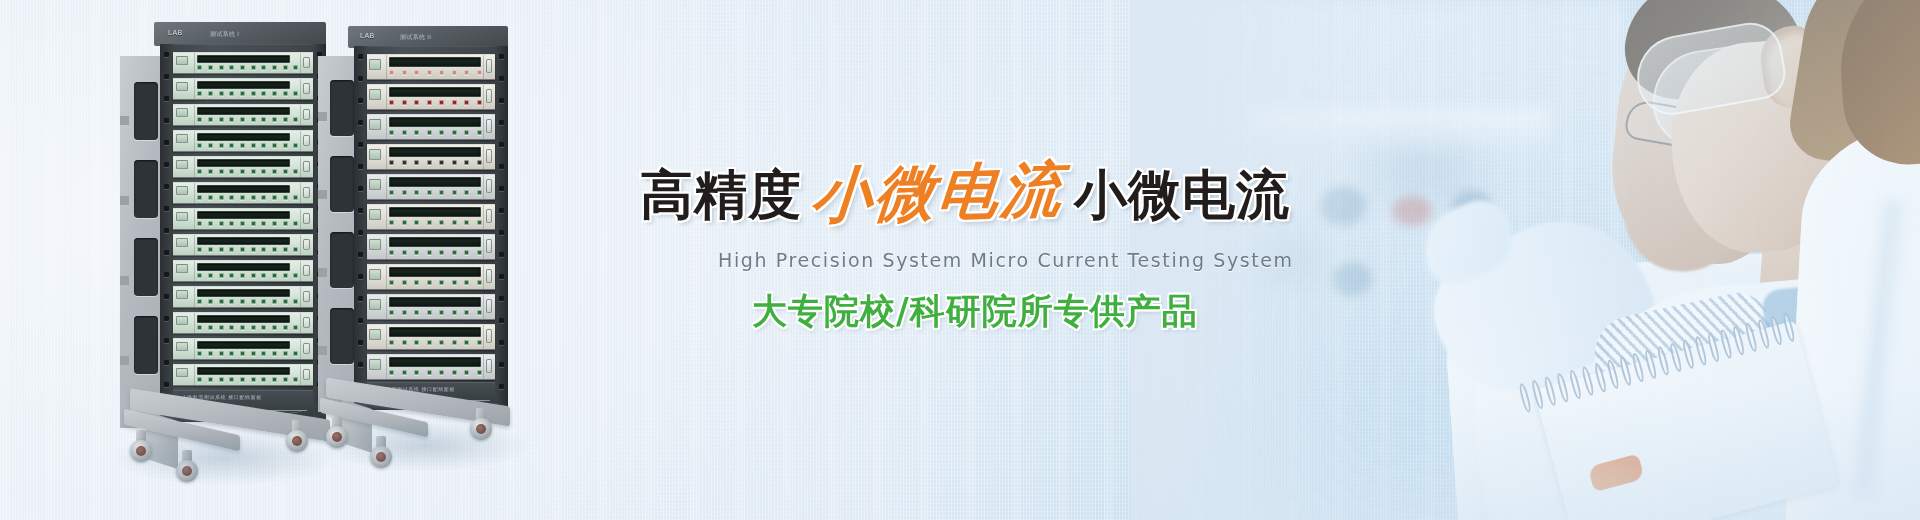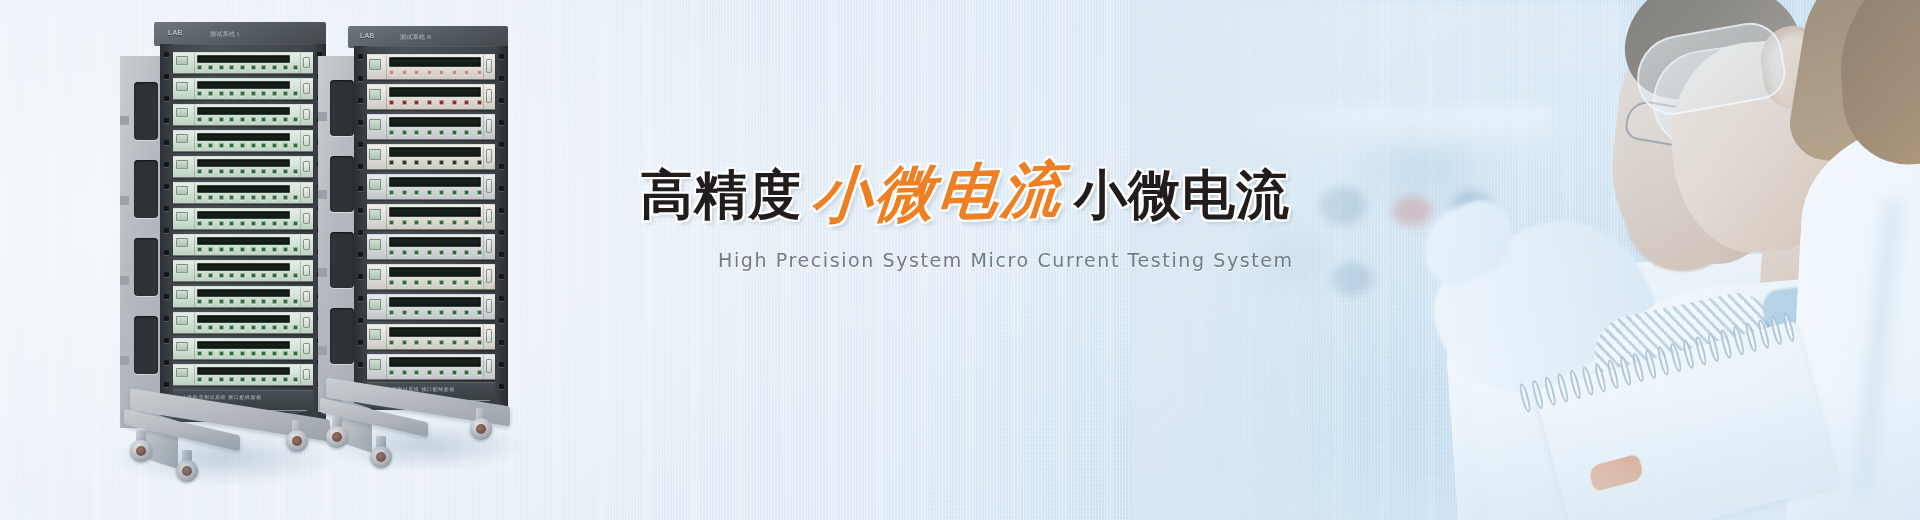--- a/index.html
+++ b/index.html
@@ -1296,15 +1296,16 @@
   <div class="copy">
 
     <div class="headline">
       <span class="hl-dark">高精度</span>
       <span class="hl-accent">小微电流</span>
       <span class="hl-dark">小微电流</span>
     </div>
 
     <div class="subtitle-en">High Precision System Micro Current Testing System</div>
 
+    <div class="tagline">大专院校/科研院所专供产品</div>
   </div>
 
 </div>
 
 </body></html>

